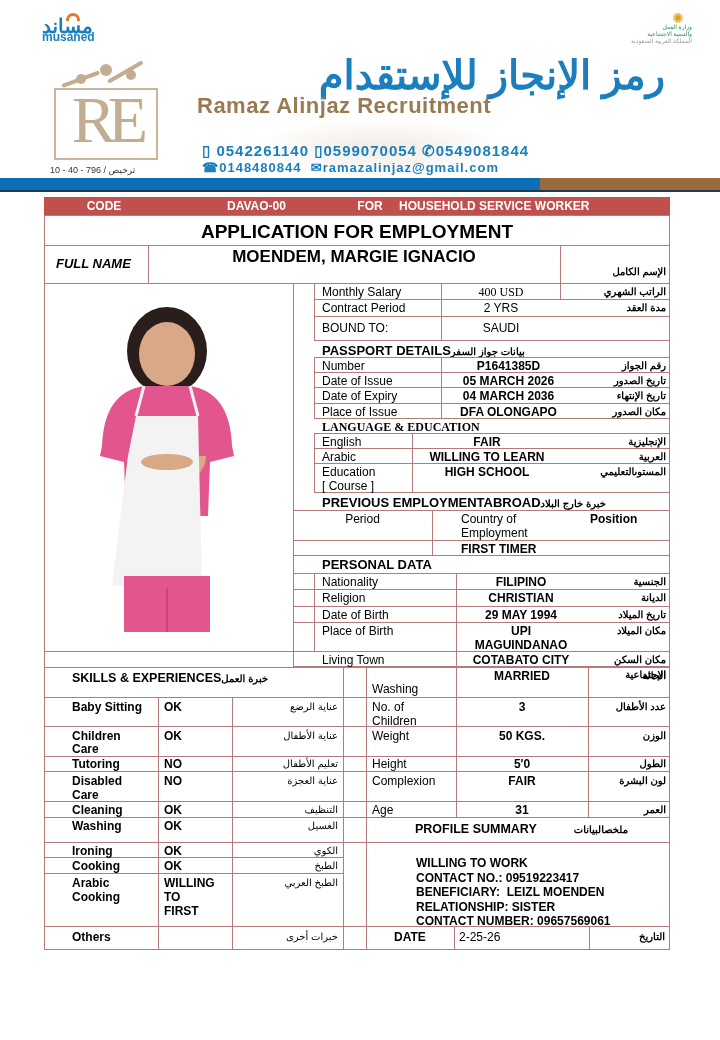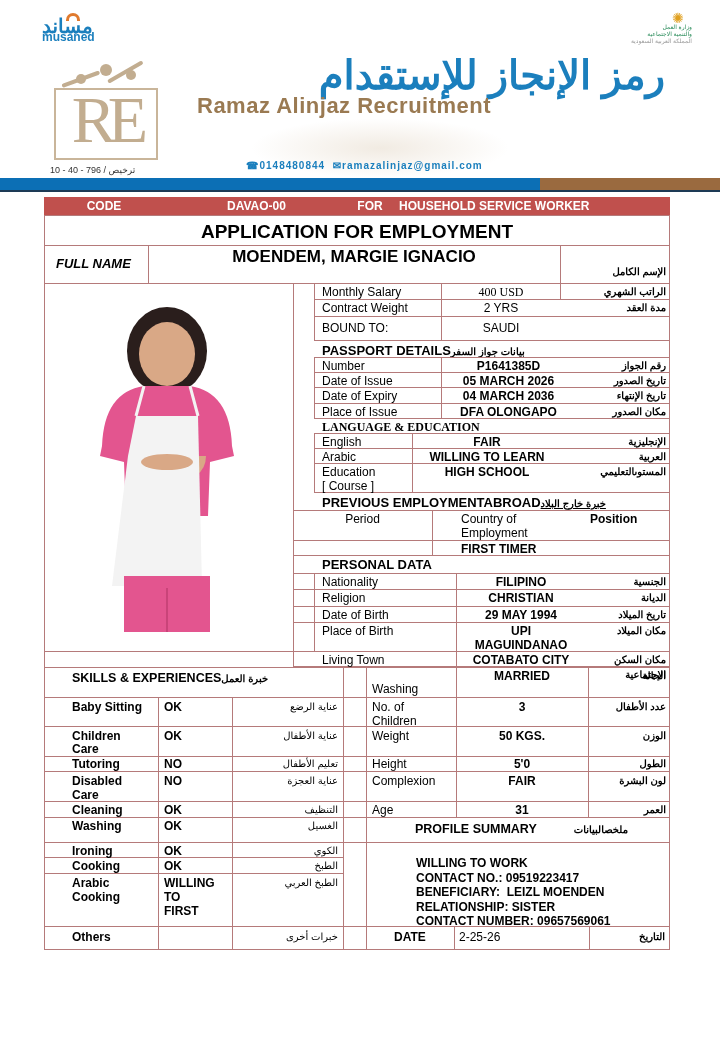--- a/index.html
+++ b/index.html
@@ -16,21 +16,21 @@
   .logo-box { position: absolute; left: 54px; top: 88px; width: 104px; height: 72px; border: 2px solid #c9b59a; }
   .logo-re { position: absolute; left: 60px; top: 82px; width: 92px; font-family: "Liberation Serif", serif; font-size: 66px; color: #c2ad90; text-align: center; letter-spacing: -8px; }
   .logo-fig { position: absolute; width: 10px; height: 10px; border-radius: 50%; background: #c2ad90; }
   .logo-arm { position: absolute; height: 4px; background: #c2ad90; border-radius: 2px; transform-origin: left center; }
   .license { position: absolute; left: 50px; top: 165px; font-size: 9px; color: #333; }
   .ministry { position: absolute; left: 628px; top: 24px; font-size: 6px; color: #2a8c5a; text-align: right; line-height: 7px; width: 64px; }
   .palm { position: absolute; left: 672px; top: 10px; font-size: 14px; color: #e0a020; }
   .title-ar { position: absolute; left: 195px; top: 52px; width: 470px; text-align: right; font-size: 40px; font-weight: bold; color: #1b7fbd; direction: rtl; }
   .title-en { position: absolute; left: 197px; top: 93px; font-size: 22px; font-weight: bold; color: #9a7a52; letter-spacing: 0.5px; }
   .contacts1 { position: absolute; left: 202px; top: 142px; font-size: 15px; font-weight: bold; color: #1b7fbd; letter-spacing: 1px; }
-  .contacts2 { position: absolute; left: 202px; top: 160px; font-size: 10px; font-weight: bold; color: #1b7fbd; letter-spacing: 1px; margin-left: 44px; }
+  .contacts2 { position: absolute; left: 202px; top: 160px; font-size: 13px; font-weight: bold; color: #1b7fbd; letter-spacing: 1px; }
   .wm { position: absolute; left: 250px; top: 118px; width: 260px; height: 60px; border-radius: 50%; background: radial-gradient(ellipse at center, rgba(200,175,140,0.25), rgba(255,255,255,0) 70%); }
 
   
   .b { position: absolute; border: 1px solid #b57a7a; }
   .hl { position: absolute; height: 1px; background: #b57a7a; }
   .vl { position: absolute; width: 1px; background: #b57a7a; }
   .t { position: absolute; font-size: 12px; white-space: nowrap; line-height: 14px; }
   .tb { font-weight: bold; }
   .ar { direction: rtl; text-align: right; font-size: 10px; font-weight: bold; }
   .c { text-align: center; }
@@ -61,20 +61,26 @@
     <div class="logo-fig" style="left:100px;top:64px;width:12px;height:12px;"></div>
     <div class="logo-fig" style="left:126px;top:70px;"></div>
     <div class="logo-arm" style="left:62px;top:84px;width:40px;transform:rotate(-20deg);"></div>
     <div class="logo-arm" style="left:108px;top:80px;width:40px;transform:rotate(-30deg);"></div>
   </div>
   <div class="license">ترخيص / 796 - 40 - 10</div>
 
   <div class="title-ar">رمز الإنجاز للإستقدام</div>
   <div class="title-en">Ramaz Alinjaz Recruitment</div>
 
+  <div class="contacts1">
+    <span>▯</span>
+    <span>0542261140</span>
+    <span>▯</span><span>0599070054</span>
+    <span>✆</span><span>0549081844</span>
+  </div>
   <div class="contacts2">
     <span>☎</span><span>0148480844</span>
     &nbsp;<span>✉</span><span>ramazalinjaz@gmail.com</span>
   </div>
 
   <div class="bar-blue"></div>
   <div class="bar-brown"></div>
   <div class="bar-dark"></div>
 </div>
 
@@ -112,21 +118,21 @@
 <div class="vl" style="left:293px;top:283px;height:384px;"></div>
 
 <div class="b" style="left:314px;top:283px;width:356px;height:58px;"></div>
 <div class="vl" style="left:441px;top:283px;height:58px;"></div>
 <div class="vl" style="left:560px;top:283px;height:16px;"></div>
 <div class="hl" style="left:314px;top:299px;width:356px;"></div>
 <div class="hl" style="left:314px;top:316px;width:356px;"></div>
 <div class="t" style="left:322px;top:285px;">Monthly Salary</div>
 <div class="t c" style="left:441px;top:285px;width:120px;font-family:'Liberation Serif',serif;">400 USD</div>
 <div class="t ar" style="left:560px;top:285px;width:106px;">الراتب الشهري</div>
-<div class="t" style="left:322px;top:301px;">Contract Weight</div>
+<div class="t" style="left:322px;top:301px;">Contract Period</div>
 <div class="t c" style="left:441px;top:301px;width:120px;">2 YRS</div>
 <div class="t ar" style="left:560px;top:301px;width:106px;">مدة العقد</div>
 <div class="t" style="left:322px;top:321px;">BOUND TO:</div>
 <div class="t c" style="left:441px;top:321px;width:120px;">SAUDI</div>
 
 <div class="t tb" style="left:322px;top:344px;font-size:13px;">
   <span>PASSPORT DETAILS</span><span style="font-size:10px;">بيانات جواز السفر</span>
 </div>
 <div class="b" style="left:314px;top:357px;width:356px;height:62px;"></div>
 <div class="vl" style="left:441px;top:357px;height:62px;"></div>
@@ -156,21 +162,21 @@
 <div class="t ar" style="left:560px;top:435px;width:106px;">الإنجليزية</div>
 <div class="t" style="left:322px;top:450px;">Arabic</div>
 <div class="t tb c" style="left:412px;top:450px;width:150px;">WILLING TO LEARN</div>
 <div class="t ar" style="left:560px;top:450px;width:106px;">العربية</div>
 <div class="t" style="left:322px;top:465px;">Education</div>
 <div class="t" style="left:322px;top:479px;">[ Course ]</div>
 <div class="t tb c" style="left:412px;top:465px;width:150px;">HIGH SCHOOL</div>
 <div class="t ar" style="left:560px;top:465px;width:106px;">المستوىالتعليمي</div>
 
 <div class="t tb" style="left:322px;top:496px;font-size:13px;">
-  <span>PREVIOUS EMPLOYMENTABROAD</span><span style="font-size:10px;text-decoration:underline;">خبرة خارج البلاد</span>
+  <span>PREVIOUS EMPLOYMENTABROAD</span><span style="font-size:10px;">خبرة خارج البلاد</span>
 </div>
 <div class="b" style="left:293px;top:510px;width:377px;height:46px;"></div>
 <div class="vl" style="left:432px;top:510px;height:46px;"></div>
 <div class="hl" style="left:293px;top:540px;width:377px;"></div>
 <div class="t c" style="left:293px;top:512px;width:139px;">Period</div>
 <div class="t" style="left:461px;top:512px;">Country of</div>
 <div class="t" style="left:461px;top:526px;">Employment</div>
 <div class="t tb" style="left:590px;top:512px;">Position</div>
 <div class="t tb" style="left:461px;top:542px;">FIRST TIMER</div>
 

